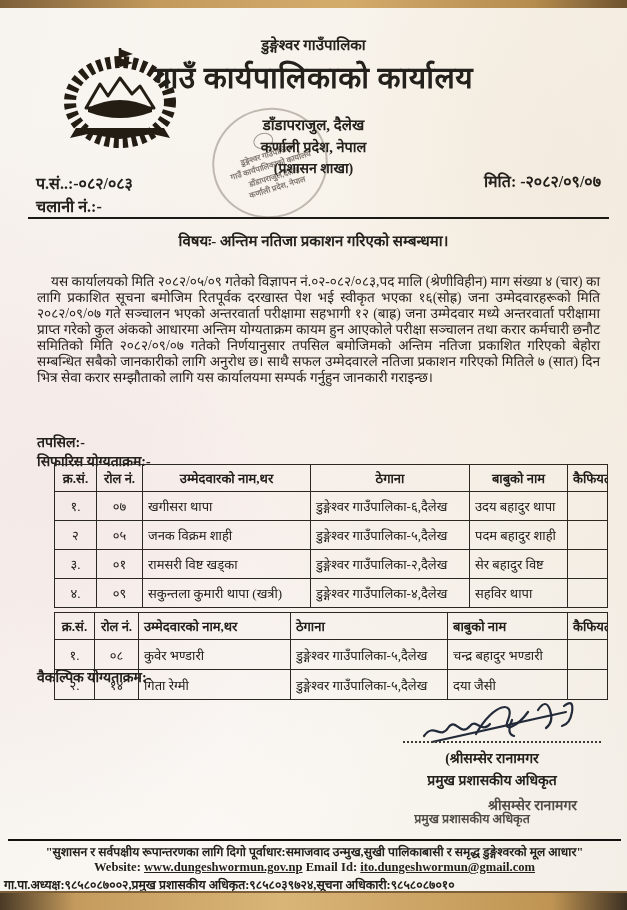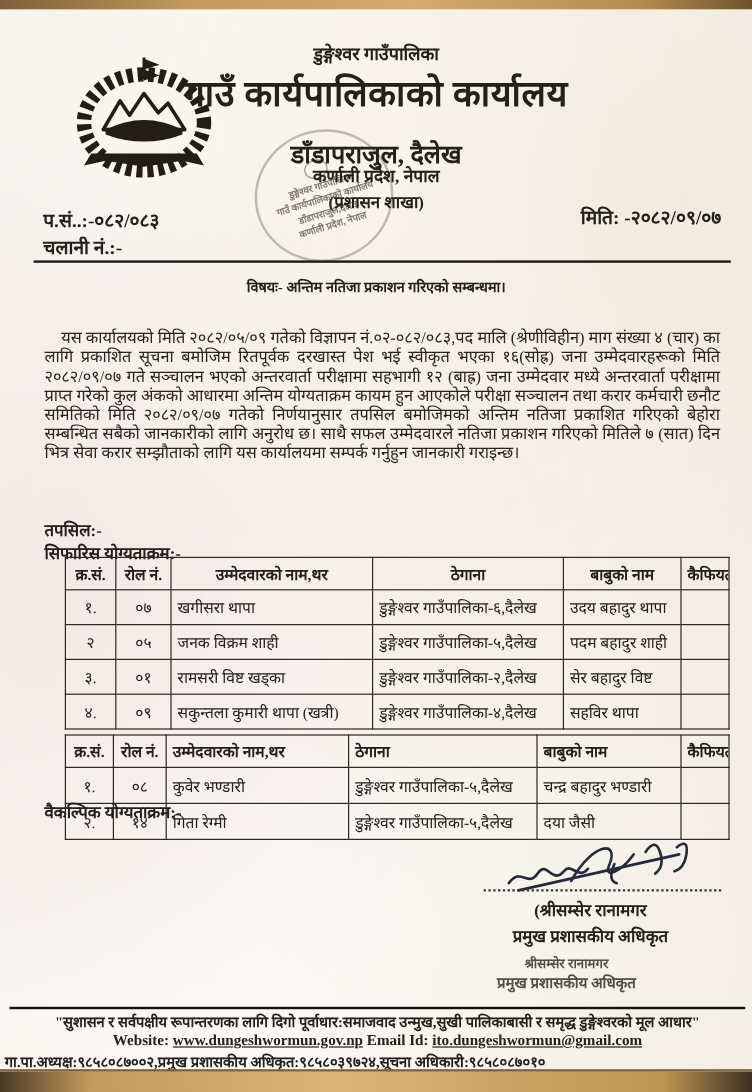--- a/index.html
+++ b/index.html
@@ -13,36 +13,36 @@
         border-top:2px solid #7d5f3a;}
   .paper{position:absolute;top:8px;bottom:17px;left:0;right:0;
         background:
           radial-gradient(ellipse at 12% 55%, rgba(231,200,203,.28), transparent 55%),
           radial-gradient(ellipse at 88% 18%, rgba(240,228,210,.55), transparent 60%),
           linear-gradient(100deg,#f7f3ee,#fbf9f5 45%,#f3eee6);}
   .abs{position:absolute;}
   .ctr{left:0;right:0;text-align:center;}
   .muni{top:26px;font-size:15px;font-weight:bold;}
   .office{top:48px;font-size:30px;font-weight:bold;letter-spacing:.5px;}
-  .addr{top:106px;font-size:21px;font-weight:bold;}
+  .addr{top:106px;font-size:15px;font-weight:bold;}
   .prov{top:128px;font-size:14.5px;font-weight:bold;}
   .sect{top:150px;font-size:14px;font-weight:bold;}
   .emblem{left:56px;top:36px;}
   .rstamp{left:212px;top:100px;width:116px;height:110px;border:2px solid rgba(125,112,103,.45);
         border-radius:50%;transform:rotate(-17deg);display:flex;flex-direction:column;
         justify-content:center;align-items:center;gap:1px;text-align:center;
         color:rgba(100,90,82,.8);font-size:8px;font-weight:bold;line-height:1.3;padding:6px;box-sizing:border-box;}
   .rstamp .dot{width:18px;height:14px;border:1.5px solid rgba(100,90,82,.6);border-radius:50%;margin-bottom:1px;}
   .ref{font-size:16px;font-weight:bold;}
   .refno{left:36px;top:164px;}
   .ldate{right:26px;top:162px;}
   .chalani{left:36px;top:187px;}
   .nesam{right:20px;top:185px;}
   .rule{left:28px;right:18px;top:209px;border-top:2.2px solid #1c1a17;height:0;}
-  .subject{top:222px;font-size:12px;font-weight:bold;}
+  .subject{top:222px;font-size:15px;font-weight:bold;}
   .bodytext{left:37px;right:27px;top:252px;font-size:13.6px;line-height:16px;
         text-align:justify;text-indent:14px;color:#27231e;}
   .ul-label{font-size:14px;font-weight:bold;}
   .tapasil{left:37px;top:424px;}
   .t1title{left:37px;top:443px;}
   .t2title{left:37px;top:616px;margin-top:43px;}
   table.dtable{position:absolute;left:54px;width:553px;border-collapse:collapse;
         table-layout:fixed;font-size:13px;color:#23201c;}
   .dtable th,.dtable td{border:1.4px solid #2b2721;padding:1px 5px;overflow:hidden;
         white-space:nowrap;height:24px;}
@@ -52,21 +52,21 @@
   .t2{top:604px;}
   .t2 th{text-align:left;}
   .t2 th.hc{text-align:center;}
   .t2 td{height:27px;}
   td.c{text-align:center;}
   td.l{text-align:left;}
   .sig-svg{right:36px;top:690px;}
   .dotline{right:26px;top:733px;width:198px;border-top:2.2px dotted #3c3a35;height:0;}
   .signame{right:20px;top:740px;width:230px;text-align:center;font-size:14px;font-weight:bold;}
   .sigdesig{right:20px;top:762px;width:230px;text-align:center;font-size:14px;font-weight:bold;}
-  .stampname{right:50px;top:787px;width:210px;text-align:center;font-size:11px;font-weight:bold;color:#46403a;opacity:.92;}
+  .stampname{right:50px;top:787px;width:210px;text-align:right;font-size:14px;font-weight:bold;color:#46403a;opacity:.92;}
   .stampdesig{right:50px;top:802px;width:210px;text-align:center;font-size:12.5px;font-weight:bold;color:#46403a;opacity:.92;}
   .frule{left:8px;right:6px;top:831px;border-top:2.6px solid #14120e;height:0;}
   .motto{left:4px;right:2px;top:835px;text-align:center;font-size:12.2px;font-weight:bold;}
   .weblinks{left:4px;right:2px;top:852px;text-align:center;font-size:12.6px;font-weight:bold;}
   .weblinks .u{text-decoration:underline;}
   .contacts{left:4px;right:2px;top:868px;font-size:12.3px;font-weight:bold;}
 </style>
 </head>
 <body>
 

